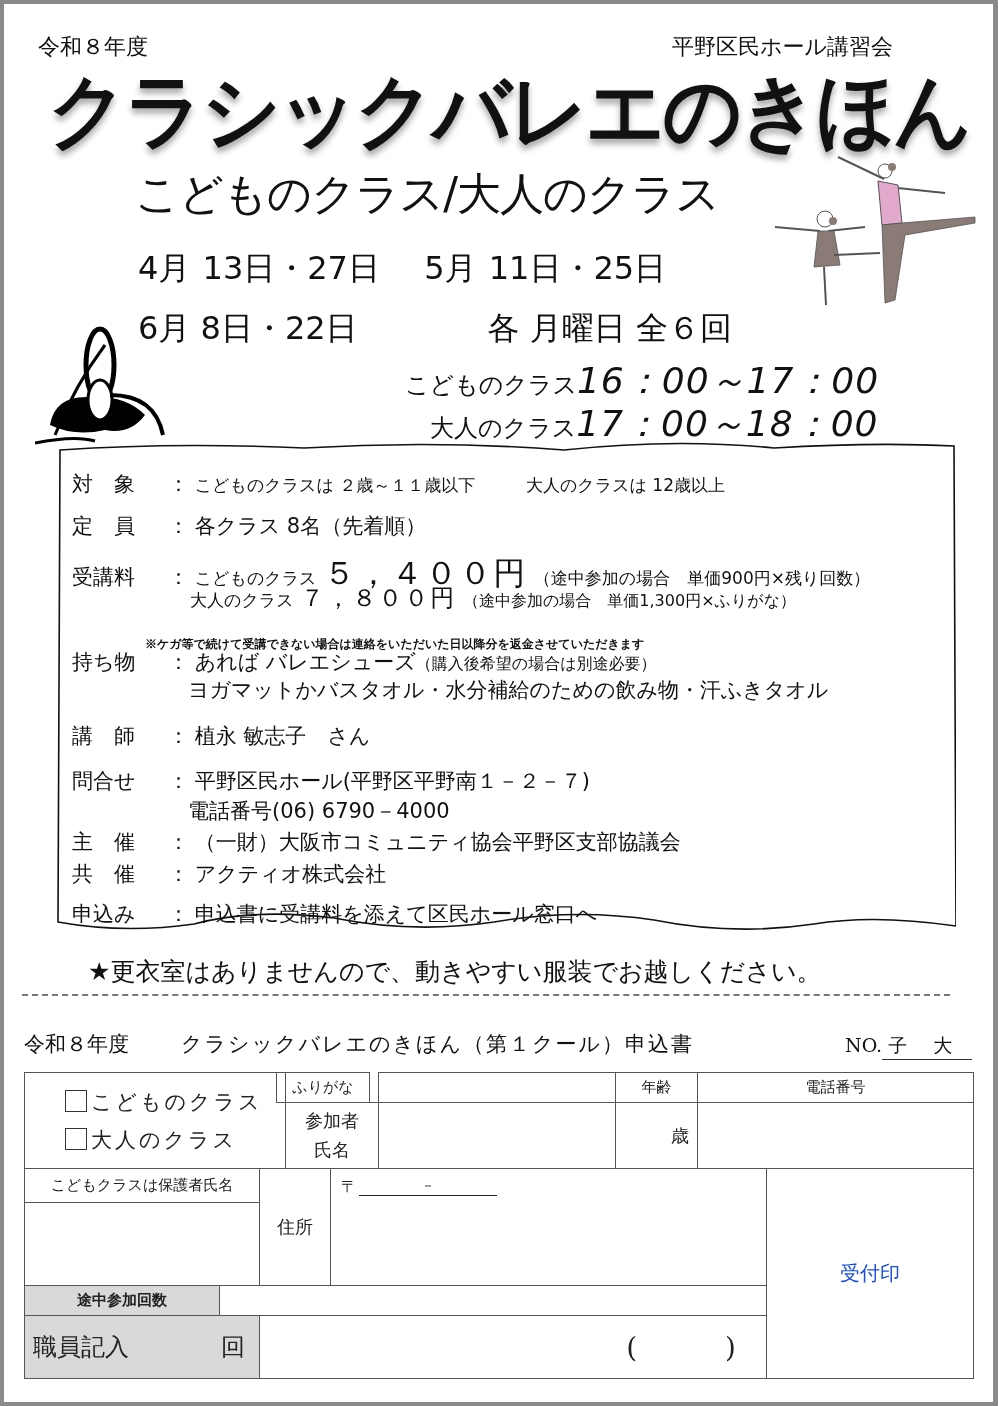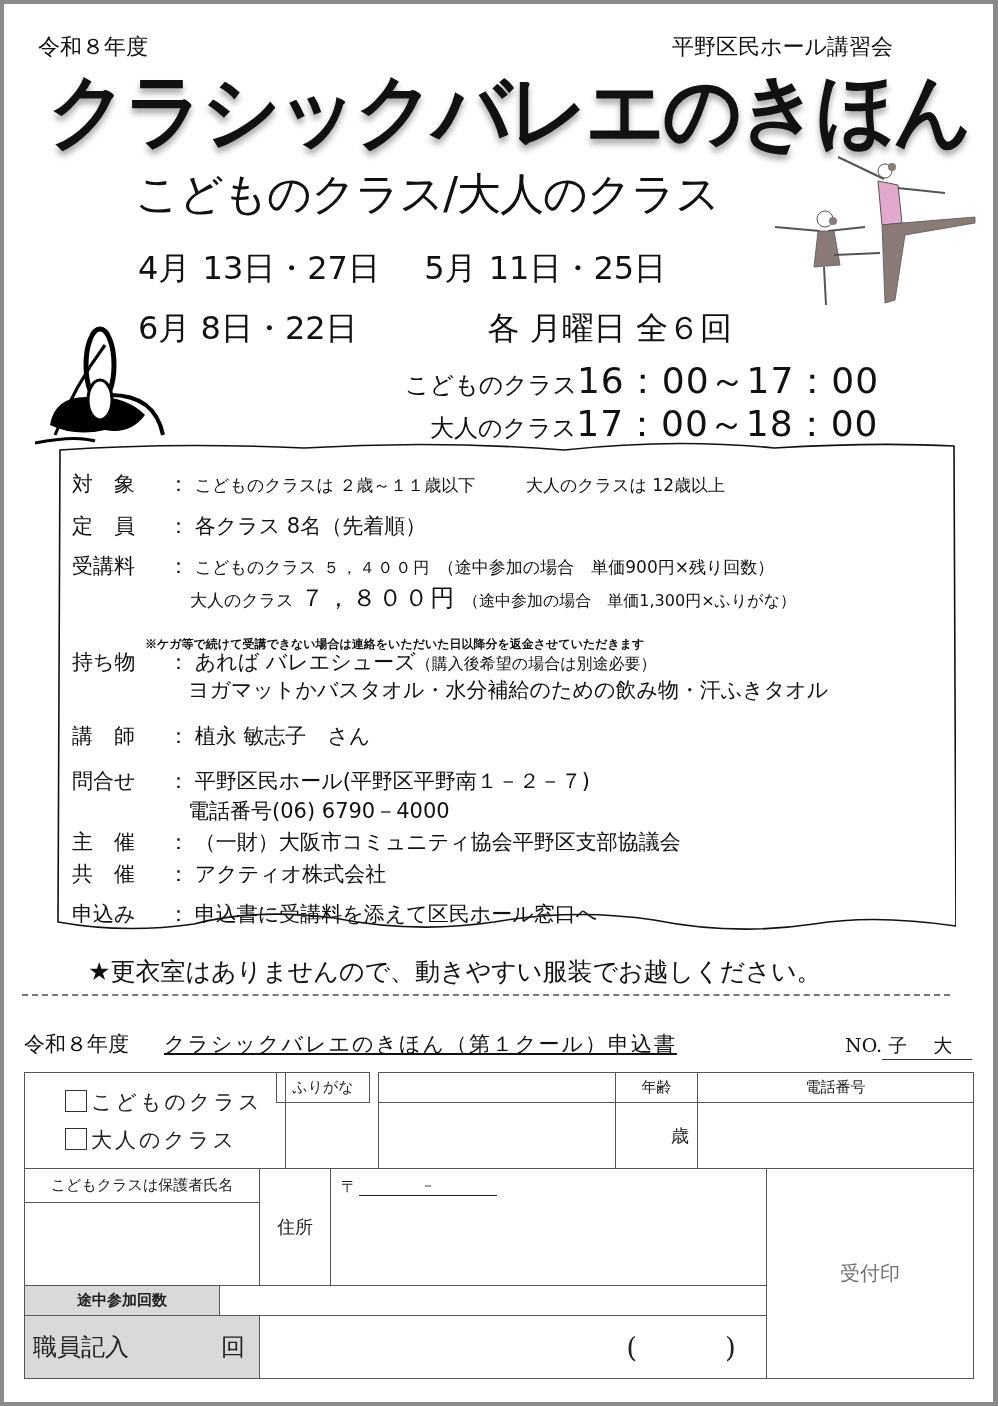--- a/index.html
+++ b/index.html
@@ -10,46 +10,46 @@
 
   .year { left: 38px; top: 32px; font-size: 22px; }
   .org { left: 672px; top: 32px; font-size: 22px; }
   .title { left: 48px; top: 72px; font-size: 78px; font-weight: bold; letter-spacing: -3px; text-shadow: 0 4px 6px rgba(0,0,0,0.35); line-height: 1; transform: scaleY(1.05); }
   .subtitle { left: 135px; top: 165px; font-size: 44px; letter-spacing: -1px; }
   .dates1 { left: 138px; top: 247px; font-size: 32px; word-spacing: 2px; }
   .dates2 { left: 138px; top: 307px; font-size: 32px; }
   .dates2 .gap { display: inline-block; width: 130px; }
   .time1 { left: 405px; top: 357px; font-size: 24px; }
   .time2 { left: 430px; top: 400px; font-size: 24px; }
-  .time1 .big, .time2 .big { font-size: 36px; letter-spacing: 1px; }
+  .time1 .big, .time2 .big { font-size: 36px; letter-spacing: 1px; font-style: italic; }
 
   .infobox { position: absolute; left: 54px; top: 438px; width: 902px; height: 498px; }
   .infobox svg { position: absolute; left: 0; top: 0; }
   .info-row { position: absolute; left: 72px; font-size: 21px; white-space: nowrap; }
   .info-row .lbl { display: inline-block; width: 96px; letter-spacing: 0px; }
   .info-row .sep { display: inline-block; width: 20px; text-align: left; }
   .info-row .small { font-size: 17px; }
-  .info-row .bignum { font-size: 16px; letter-spacing: 2px; }
+  .info-row .bignum { font-size: 32px; letter-spacing: 2px; }
   .note-line { position: absolute; left: 145px; top: 636px; font-size: 12px; font-weight: bold; white-space: nowrap; font-family: Liberation Serif, serif; }
   .indent { position: absolute; left: 188px; font-size: 21px; white-space: nowrap; }
 
   .notice { left: 88px; top: 955px; font-size: 25px; }
   .cutline { position: absolute; left: 22px; top: 994px; width: 928px; border-top: 2px dashed #777; }
 
   .form-title { left: 24px; top: 1030px; font-family: "DejaVu Serif", "Liberation Serif", serif; font-size: 21px; }
-  .form-title .t2 { margin-left: 35px; letter-spacing: 2px; text-decoration: underline; }
+  .form-title .t2 { margin-left: 52px; letter-spacing: 2px; }
   .form-no { left: 845px; top: 1033px; font-family: "DejaVu Serif", "Liberation Serif", serif; font-size: 19px; }
   .form-no .blank { display: inline-block; width: 90px; border-bottom: 1.5px solid #333; letter-spacing: 10px; padding-left: 6px; }
 
   .form { position: absolute; left: 24px; top: 1072px; width: 950px; height: 307px; font-family: "DejaVu Serif", "Liberation Serif", serif; }
   .cell { position: absolute; border: 1px solid #555; display: flex; align-items: center; justify-content: center; font-size: 16px; color: #222; }
   .gray { background: #d9d9d9; }
   .chk { display: inline-block; width: 22px; height: 22px; border: 1.5px solid #333; margin-right: 4px; vertical-align: -3px; }
   .chk-row { font-size: 21px; letter-spacing: 3px; }
-  .stamp { color: #737373; font-size: 20px; }
+  .stamp { color: #1d4ed8; font-size: 20px; }
   .dancers { position: absolute; left: 770px; top: 155px; width: 210px; height: 155px; }
   .shoes { position: absolute; left: 35px; top: 325px; width: 135px; height: 120px; }
 </style>
 </head>
 <body>
 
 <div class="frame"></div>
 
 <div class="abs year">令和８年度</div>
 <div class="abs org">平野区民ホール講習会</div>
@@ -160,20 +160,24 @@
 
   <div class="cell" style="left:0;top:0;width:262px;height:97px;flex-direction:column;align-items:flex-start;padding-left:40px;gap:10px">
     <div class="chk-row"><span class="chk"></span><span>こどものクラス</span></div>
     <div class="chk-row"><span class="chk"></span><span>大人のクラス</span></div>
   </div>
   <div class="cell" style="left:252px;top:0;width:94px;height:31px;font-size:15px">ふりがな</div>
   <div class="cell" style="left:354px;top:0;width:238px;height:31px"></div>
   <div class="cell" style="left:591px;top:0;width:83px;height:31px;font-size:15px">年齢</div>
   <div class="cell" style="left:673px;top:0;width:277px;height:31px;font-size:15px">電話番号</div>
 
+  <div class="cell" style="left:261px;top:30px;width:94px;height:67px;flex-direction:column;font-size:18px;line-height:1.6">
+    <span>参加者</span>
+    <span>氏名</span>
+  </div>
   <div class="cell" style="left:354px;top:30px;width:238px;height:67px"></div>
   <div class="cell" style="left:591px;top:30px;width:83px;height:67px;justify-content:flex-end;padding-right:8px;font-size:18px">
       <span>歳</span>
     </div>
   <div class="cell" style="left:673px;top:30px;width:277px;height:67px"></div>
 
   <div class="cell" style="left:0;top:96px;width:236px;height:35px;font-size:15px">こどもクラスは保護者氏名</div>
   <div class="cell" style="left:0;top:130px;width:236px;height:84px"></div>
   <div class="cell" style="left:235px;top:96px;width:72px;height:118px;font-size:18px">住所</div>
   <div class="cell" style="left:306px;top:96px;width:437px;height:118px;align-items:flex-start;justify-content:flex-start;padding:8px 10px">

